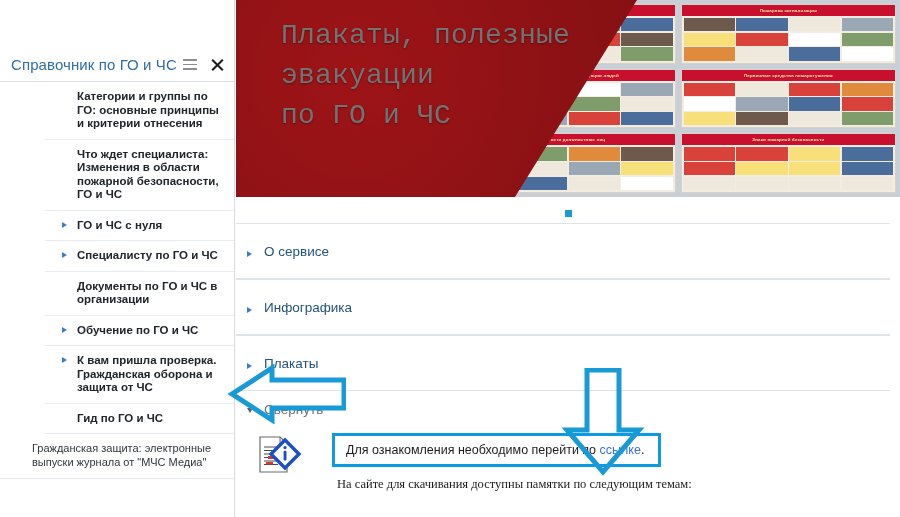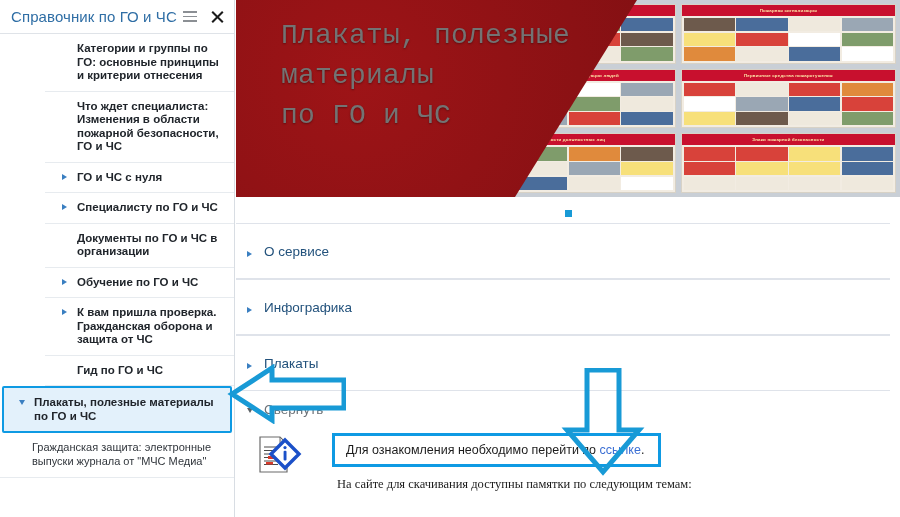--- a/index.html
+++ b/index.html
@@ -13,20 +13,21 @@
 
   
   .sidebar{
     position:absolute;left:0;top:0;width:235px;height:517px;
     background:#ffffff;border-right:1px solid #d8dde3;
     box-sizing:border-box;overflow:hidden;
   }
   .sb-header{
     position:relative;height:33px;display:flex;align-items:center;
     border-bottom:1px solid #dfe3e8;
+    margin-top:48px;
   }
   .sb-title{
     font-size:15px;color:#2f6ea5;padding-left:11px;letter-spacing:.1px;
     white-space:nowrap;
   }
   .sb-header-actions{
     position:absolute;right:9px;top:0;height:33px;display:flex;align-items:center;gap:13px;
   }
   .ic-burger{display:inline-block;width:14px;height:11px;position:relative;cursor:pointer;}
   .ic-burger i{position:absolute;left:0;width:14px;height:1.6px;background:#8b8f94;display:block;}
@@ -230,24 +231,20 @@
 
       <div class="sb-item">
         <span class="tri"></span>
         <span>К вам пришла проверка. Гражданская оборона и защита от ЧС</span>
       </div>
 
       <div class="sb-item">
         <span>Гид по ГО и ЧС</span>
       </div>
 
-      <div class="sb-item sel">
-        <span class="tri"></span>
-        <span>Плакаты, полезные материалы по ГО и ЧС</span>
-      </div>
 
       <div class="sb-sub">
         <span>Гражданская защита: электронные выпуски журнала от "МЧС Медиа"</span>
       </div>
 
     </div>
   </div>
 
   <div class="banner">
 
@@ -422,21 +419,21 @@
             <div class="pcell w"></div>
             <div class="pcell w"></div>
         </div>
       </div>
     </div>
 
     <div class="banner-red"></div>
 
     <div class="banner-title">
       <div>Плакаты, полезные</div>
-      <div>материалы</div>
+      <div>эвакуации</div>
       <div>по ГО и ЧС</div>
     </div>
   </div>
 
   <div class="content">
 
     <div class="carousel-dots">
       <span class="dot"></span>
     </div>
 

